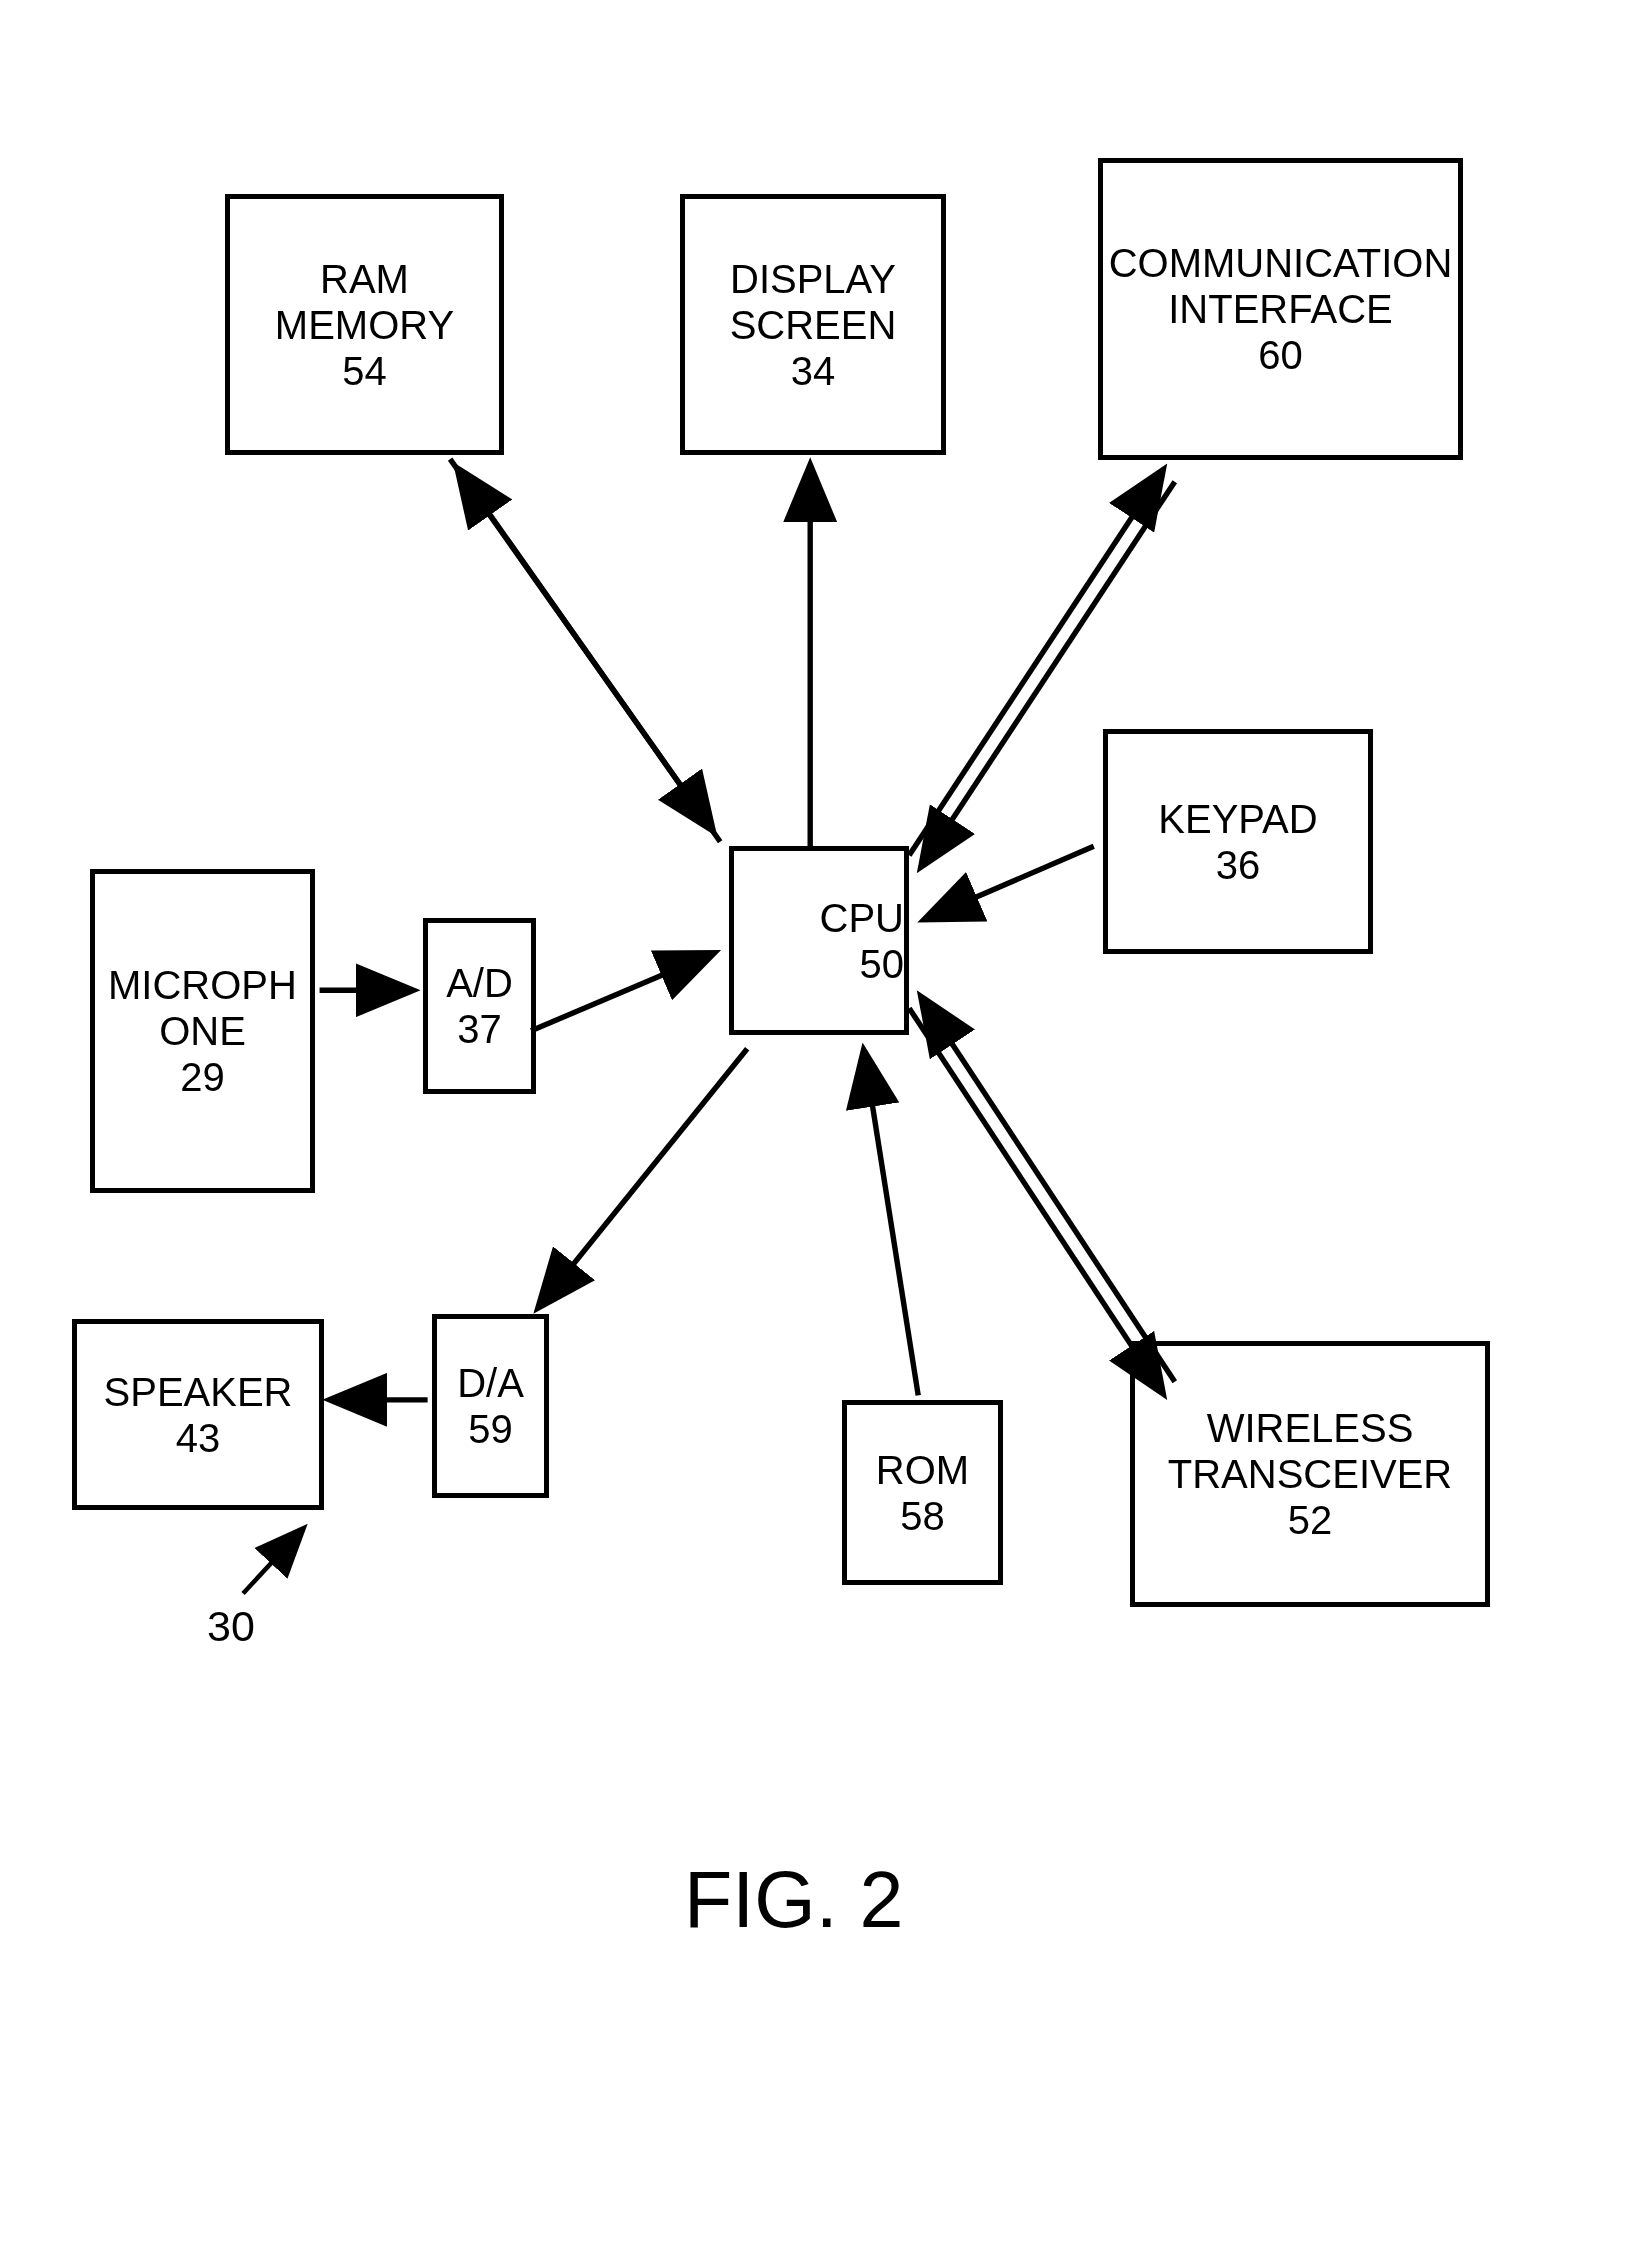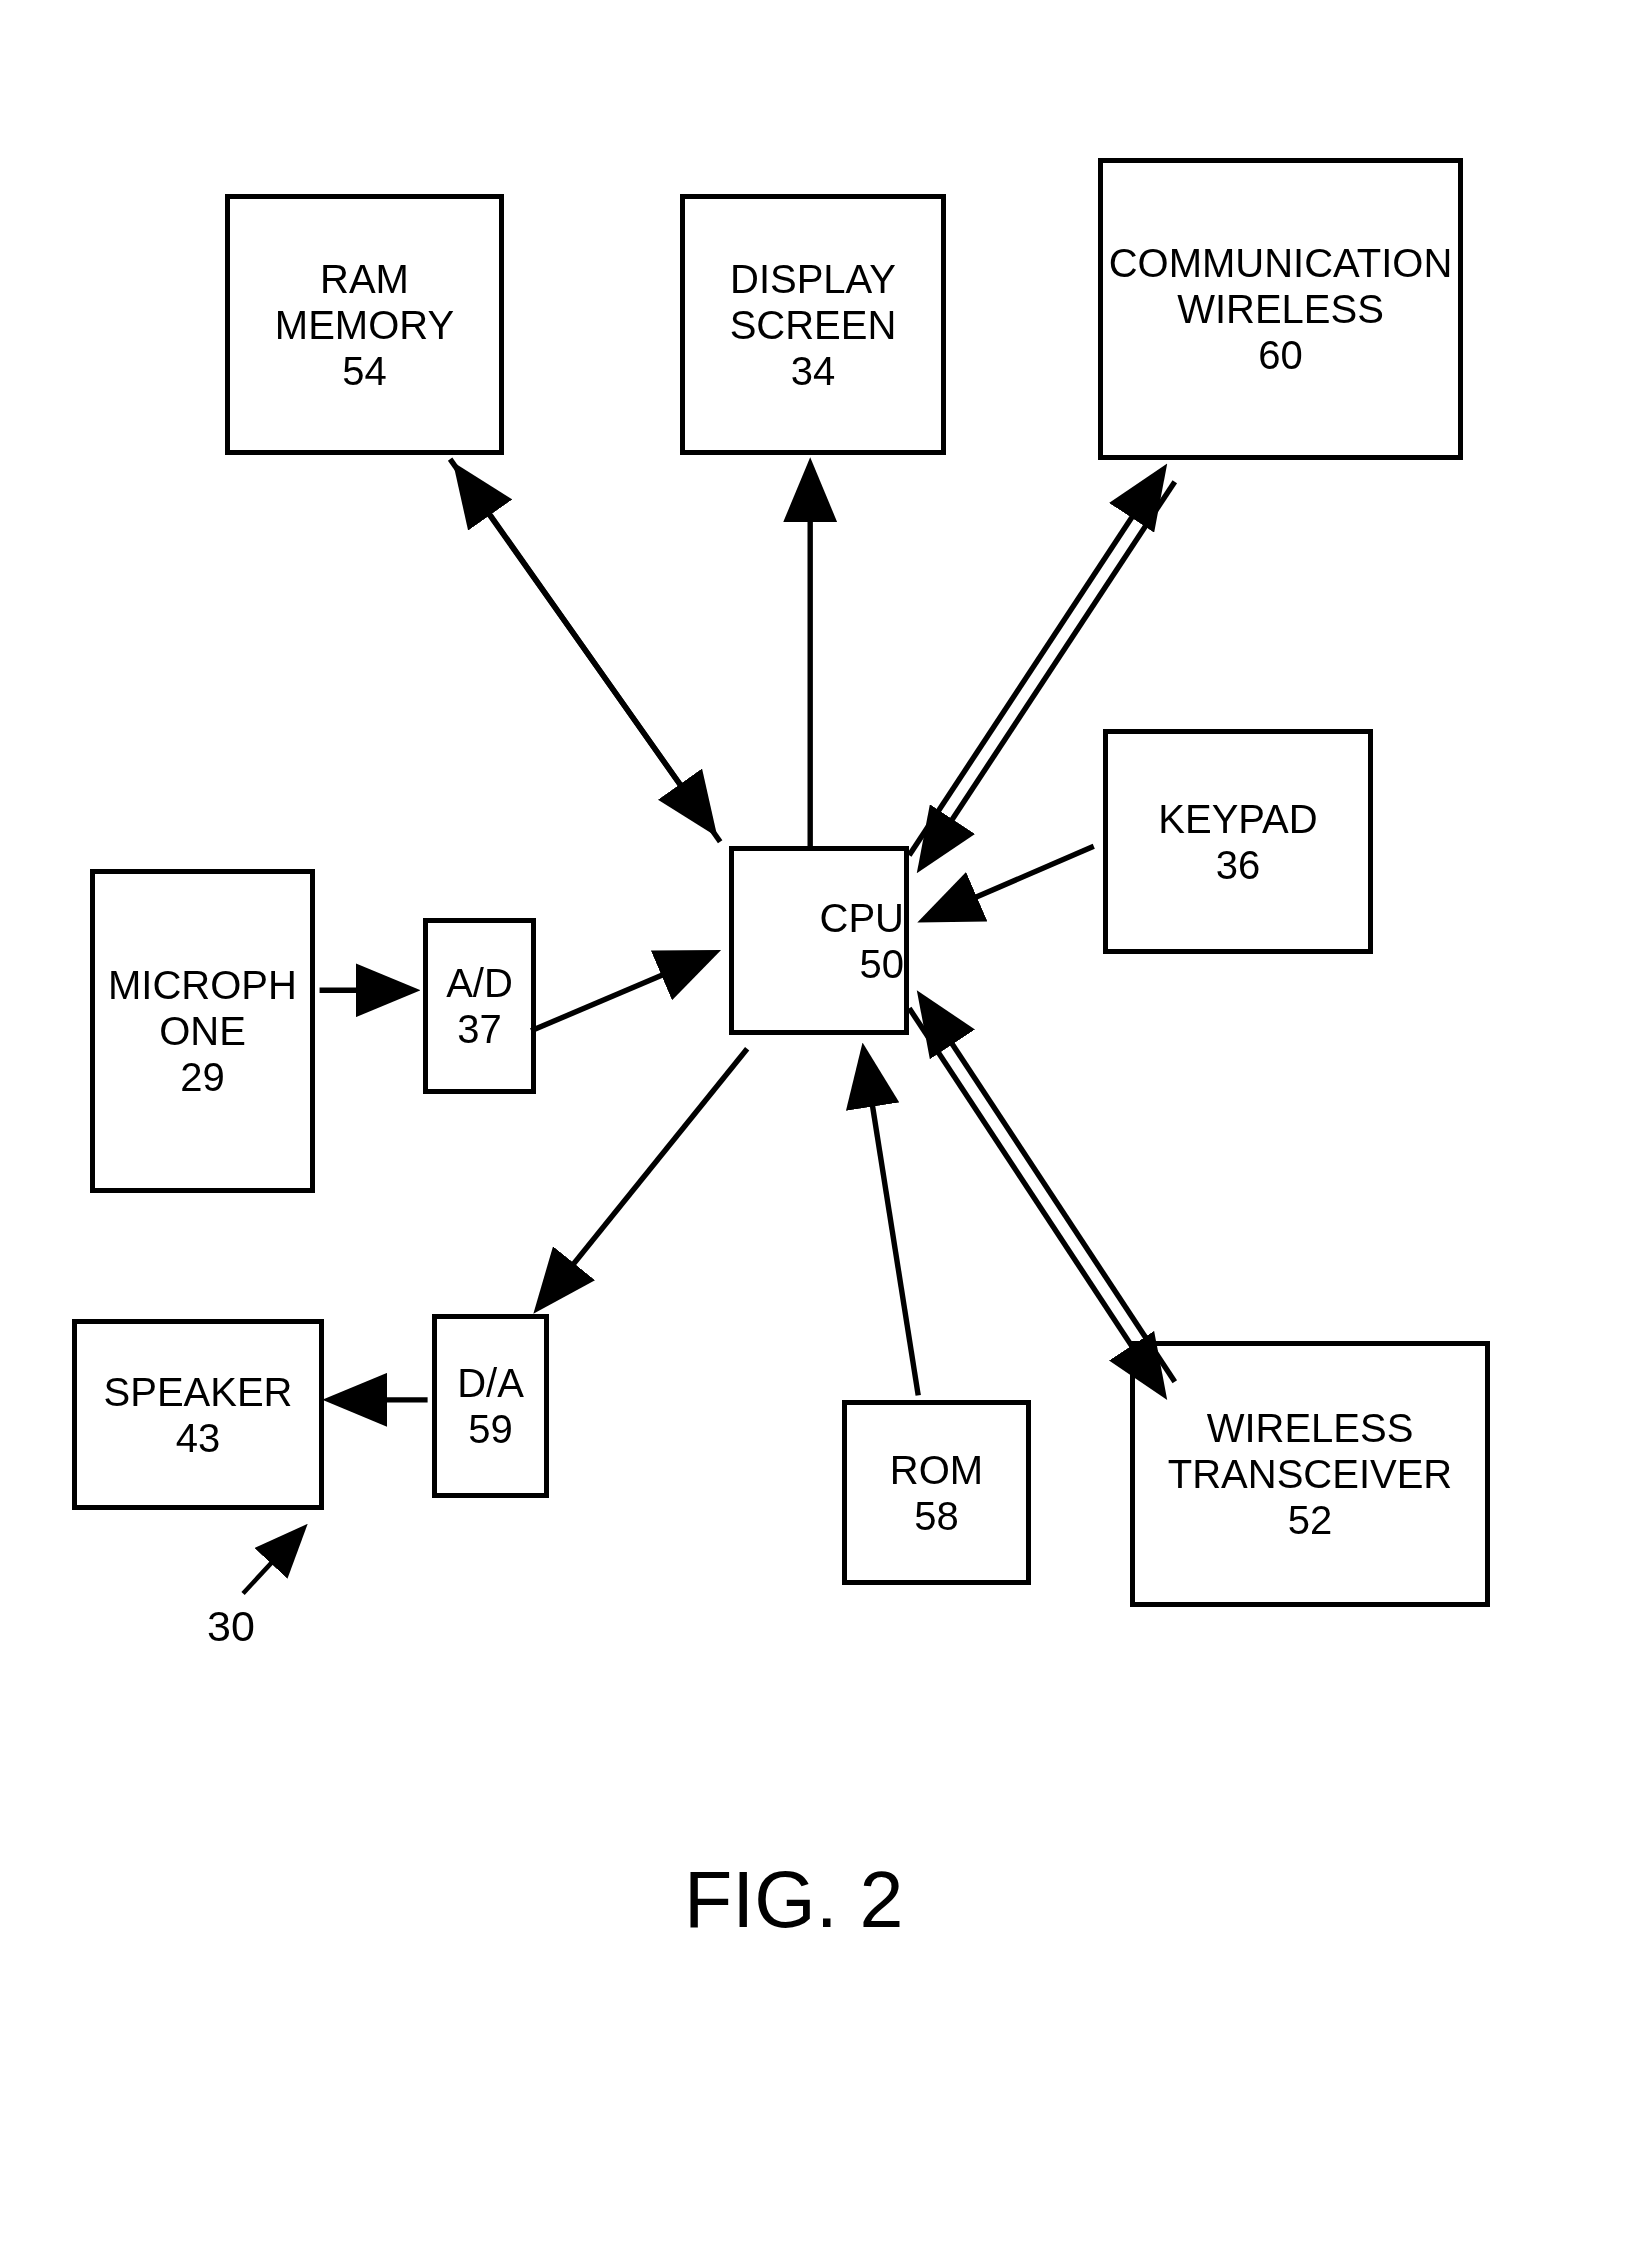--- a/index.html
+++ b/index.html
@@ -86,21 +86,21 @@
     <span>RAM MEMORY</span>
     <span>54</span>
   </div>
 
   <div class="box" style="left:680px; top:194px; width:266px; height:261px;">
     <span>DISPLAY SCREEN</span>
     <span>34</span>
   </div>
 
   <div class="box" style="left:1098px; top:158px; width:365px; height:302px;">
-    <span>COMMUNICATION WIRELESS</span>
+    <span>COMMUNICATION INTERFACE</span>
     <span>60</span>
   </div>
 
   <div class="box" style="left:1103px; top:729px; width:270px; height:225px;align-items:center;">
     <span>KEYPAD</span>
     <span>36</span>
   </div>
 
   <div class="box" style="left:729px; top:846px; width:180px; height:189px;align-items:flex-end;">
     <span>CPU</span>
@@ -120,21 +120,21 @@
   <div class="box" style="left:432px; top:1314px; width:117px; height:184px;">
     <span>D/A</span>
     <span>59</span>
   </div>
 
   <div class="box" style="left:72px; top:1319px; width:252px; height:191px;">
     <span>SPEAKER</span>
     <span>43</span>
   </div>
 
-  <div class="box" style="left:842px; top:1400px; width:189px; height:185px;">
+  <div class="box" style="left:842px; top:1400px; width:161px; height:185px;">
     <span>ROM</span>
     <span>58</span>
   </div>
 
   <div class="box" style="left:1130px; top:1341px; width:360px; height:266px;">
     <span>WIRELESS TRANSCEIVER</span>
     <span>52</span>
   </div>
 
   <div class="ref-label" style="left:207px; top:1602px;">30</div>

